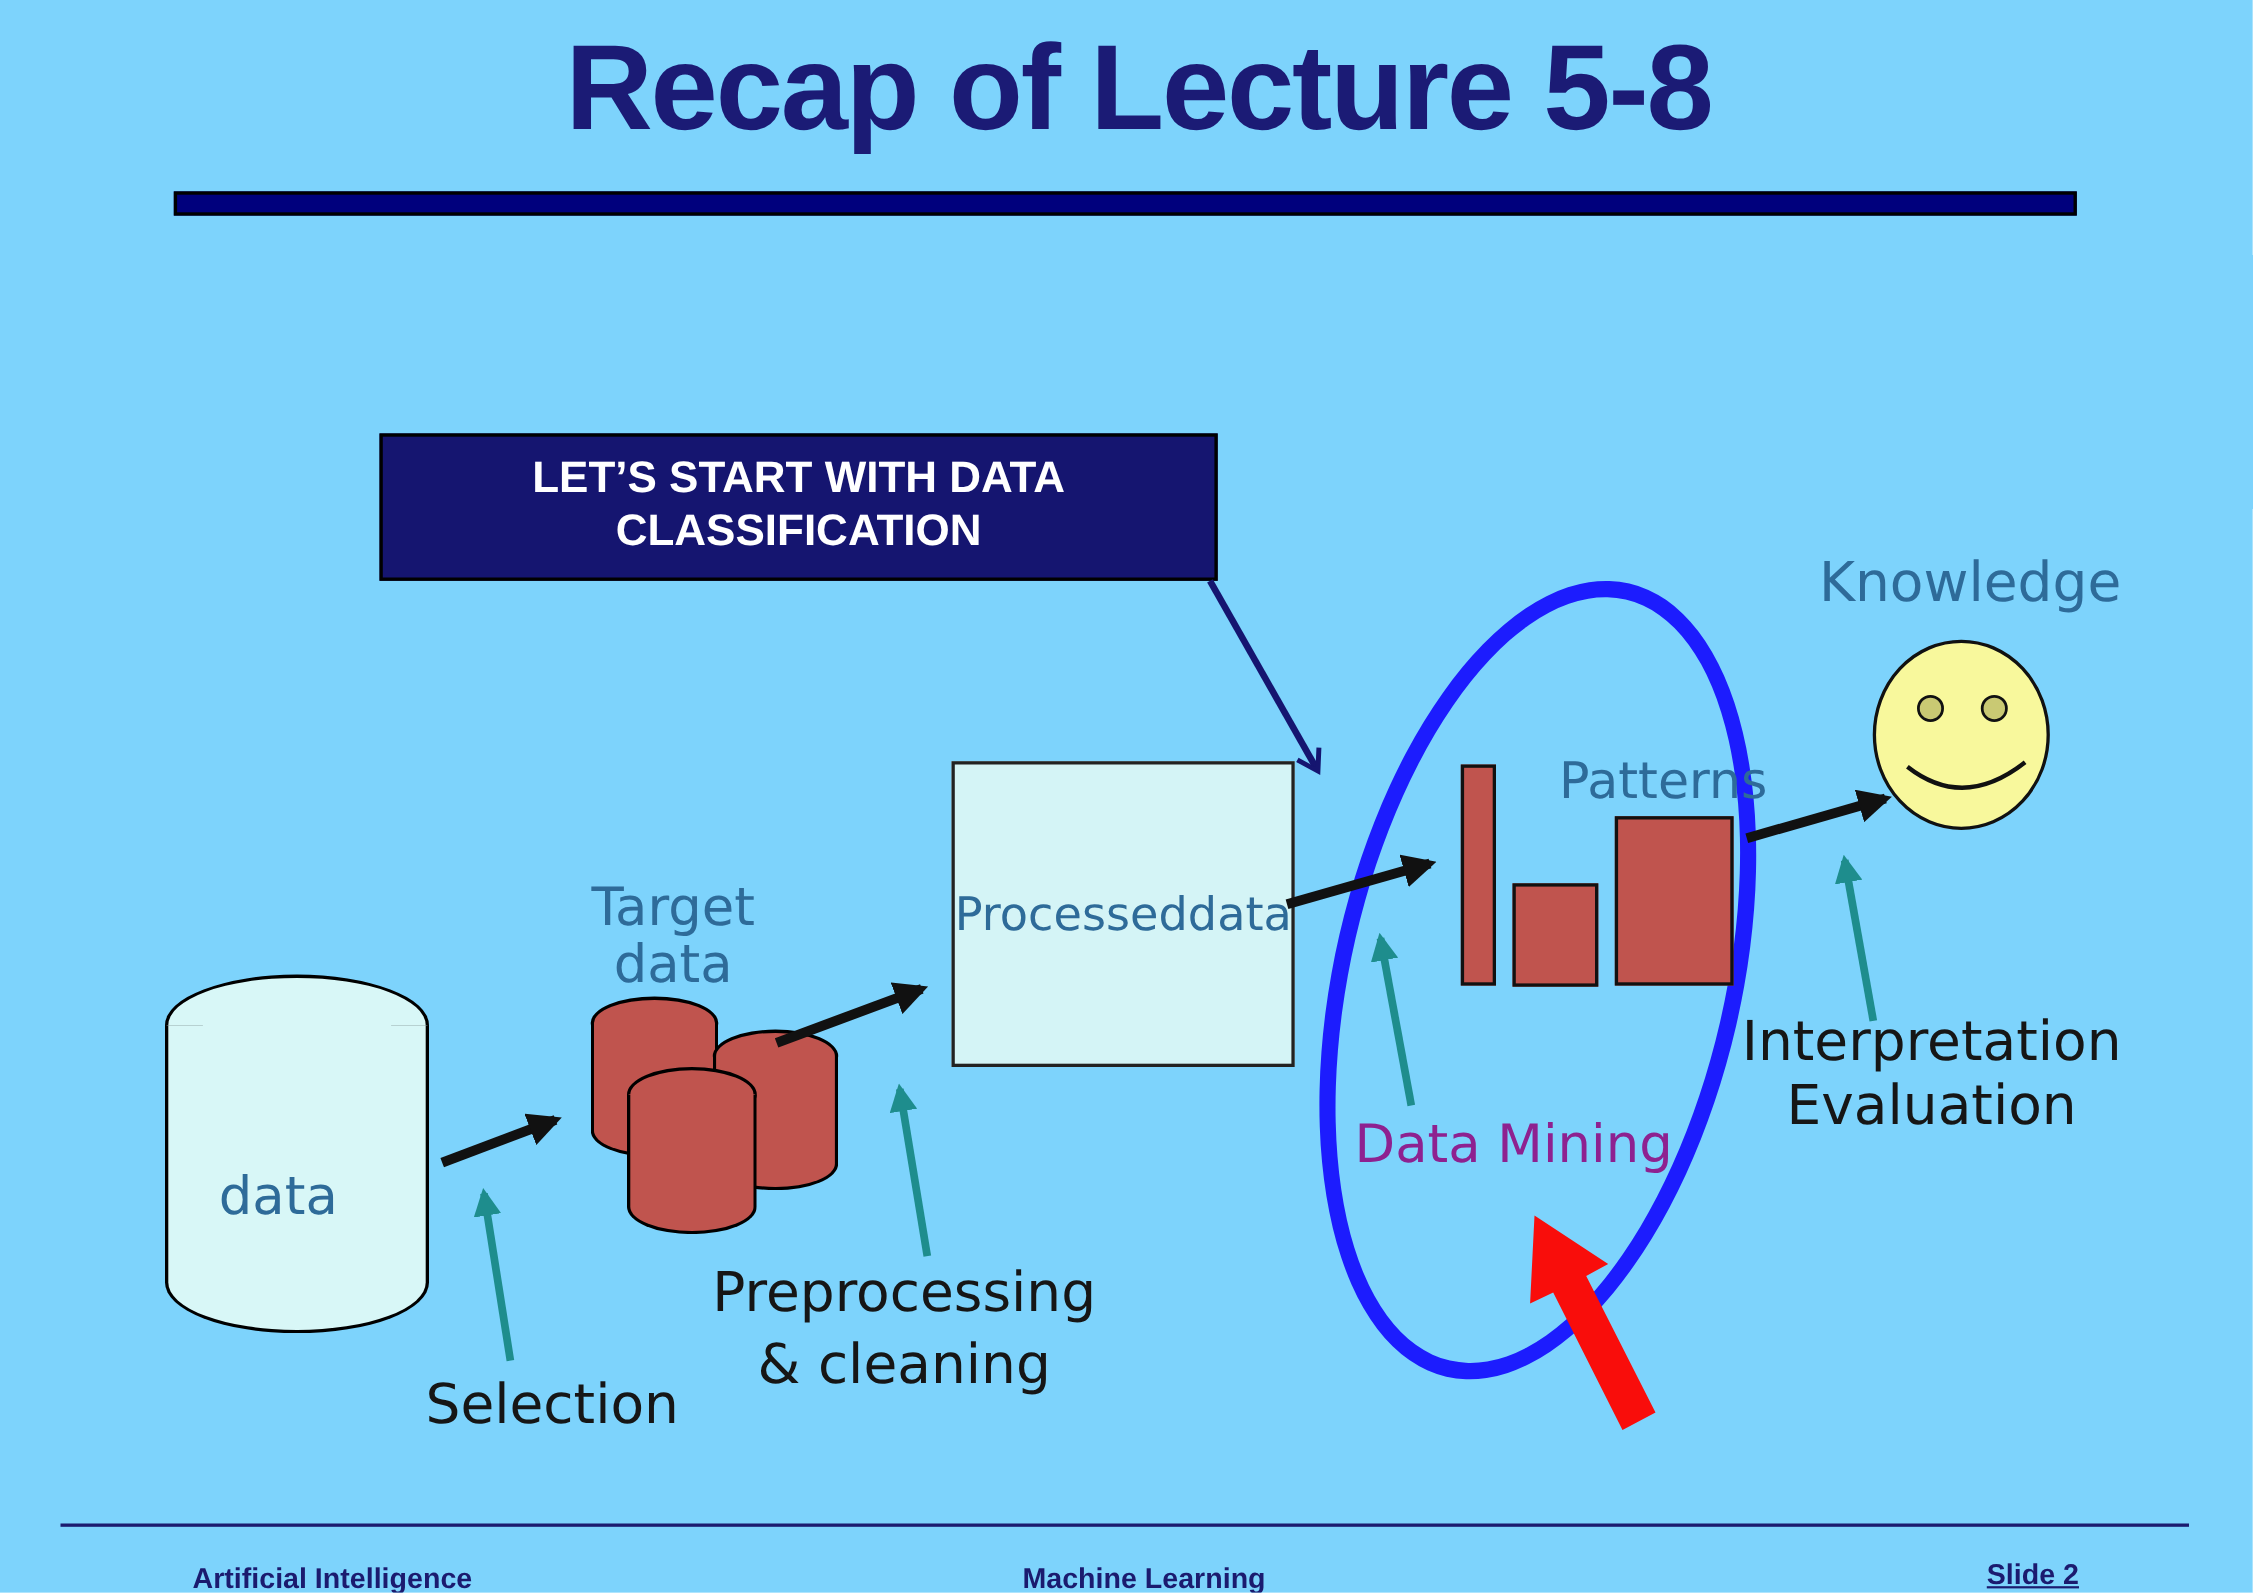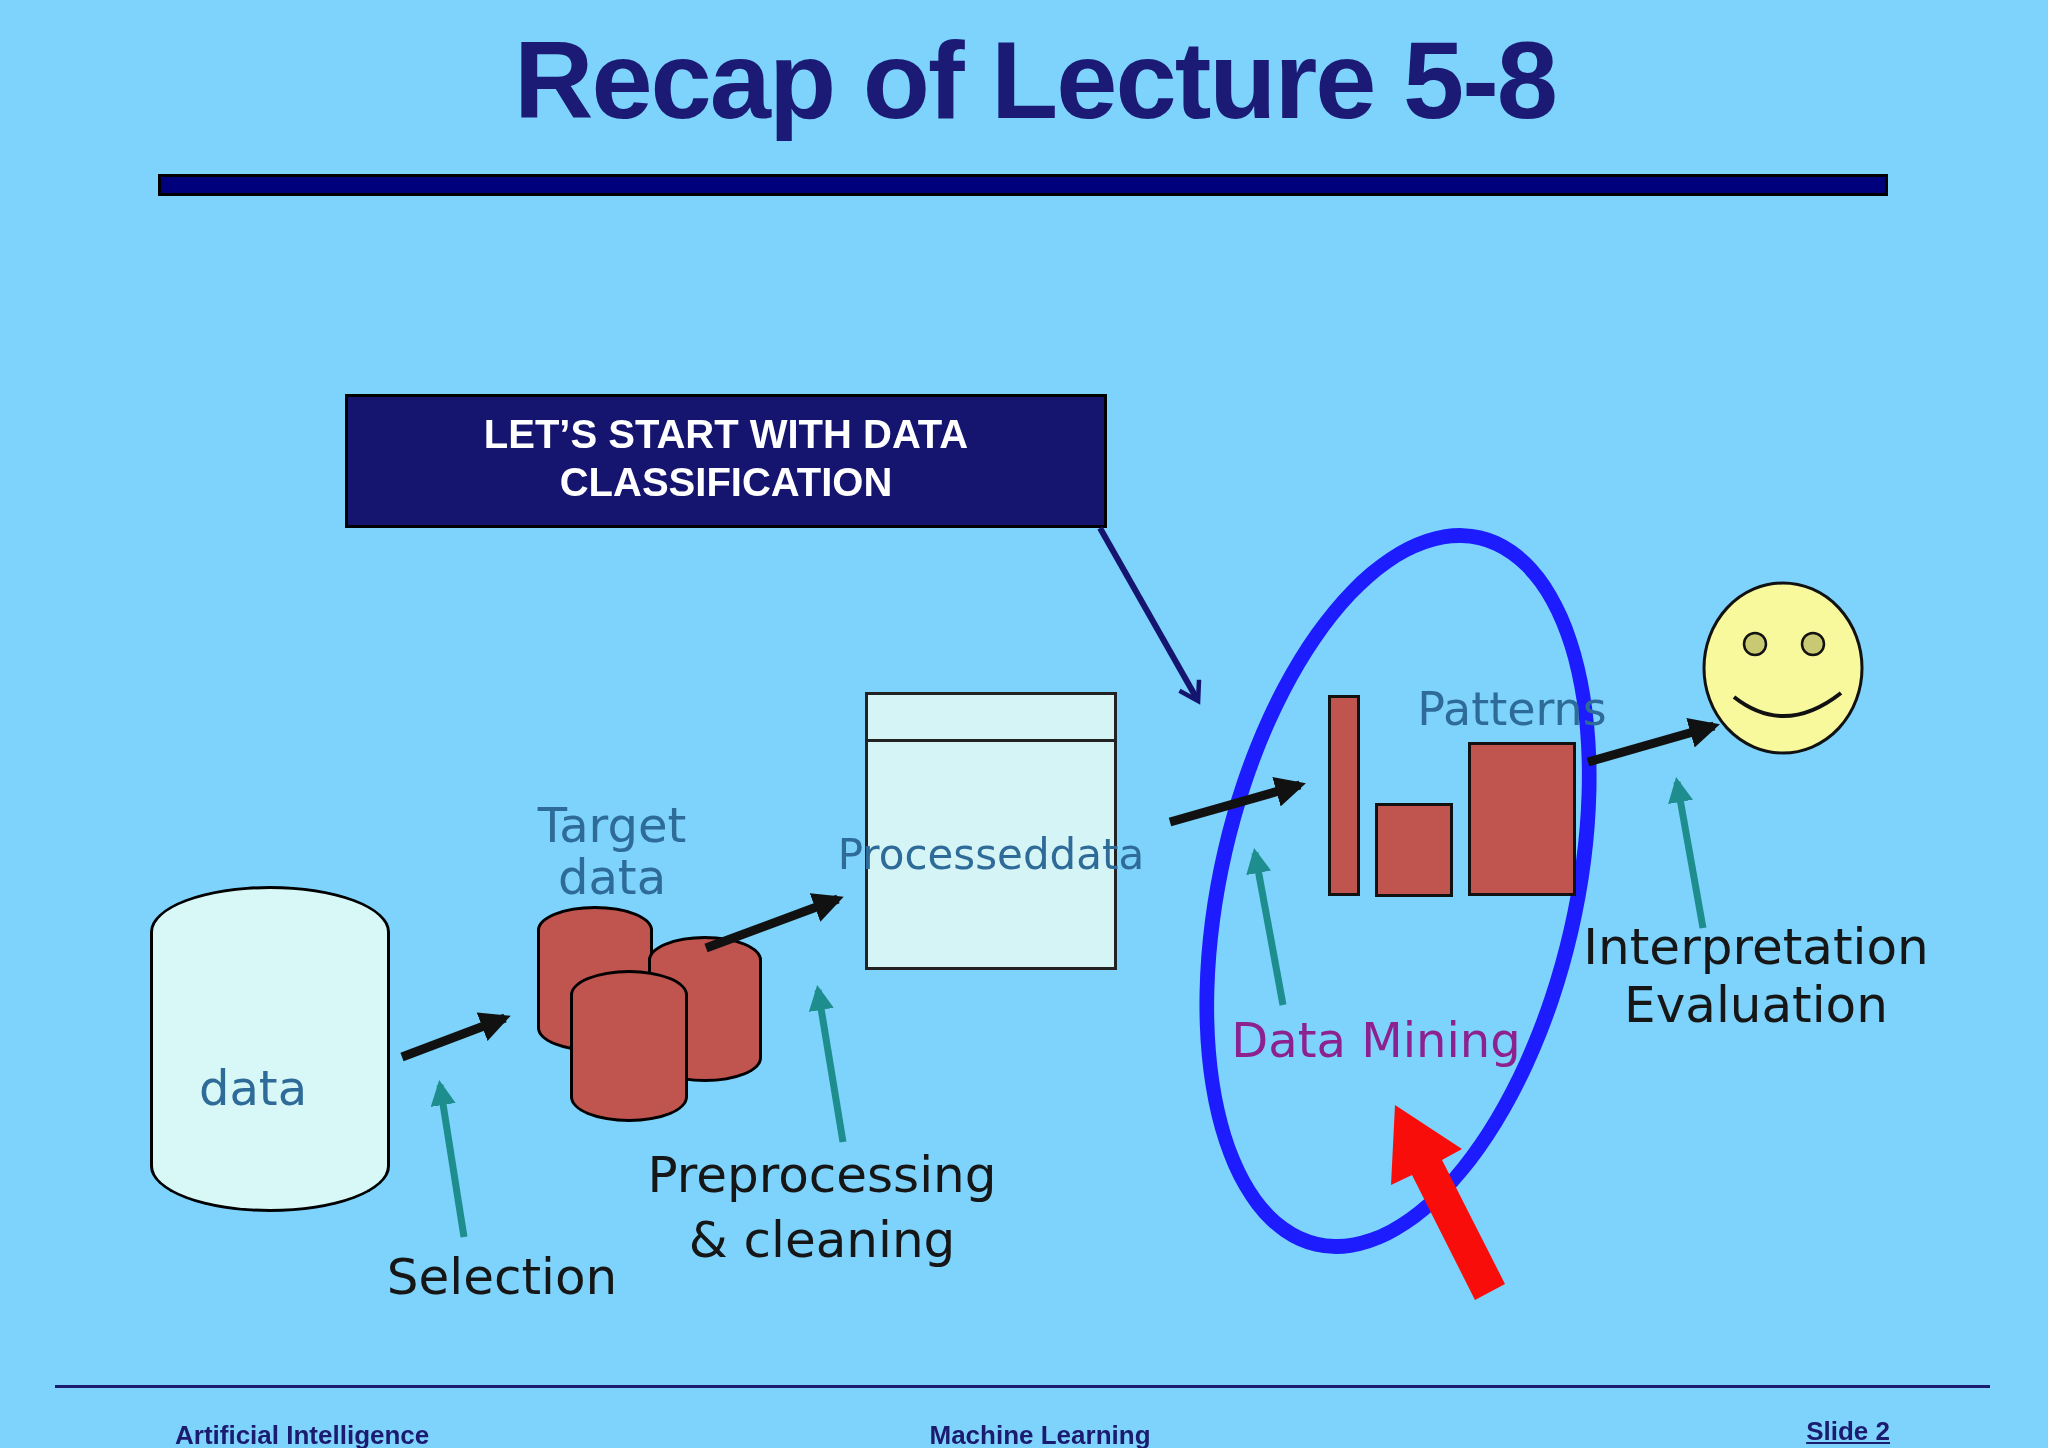--- a/index.html
+++ b/index.html
@@ -25,22 +25,22 @@
          line-height:48px;text-align:center;padding-top:13px;}
 
   
   .cyl{position:absolute;}
   .cyl .top{position:absolute;left:0;right:0;top:0;border-radius:50%;
             background:var(--cyl-cyan);border:3px solid #000;box-sizing:border-box;}
   .cyl .bod{position:absolute;left:0;right:0;bottom:0;background:var(--cyl-cyan);
             border:3px solid #000;border-top:none;box-sizing:border-box;}
   .cyl.red .top,.cyl.red .bod{background:var(--maroon);}
 
-  .proc-box{left:865px;top:692px;width:252px;height:278px;background:var(--box-cyan);
-            border:3px solid #222;box-sizing:border-box;display:flex;flex-direction:column;}
+  .proc-box{left:865px;top:692px;width:312px;height:278px;background:var(--box-cyan);
+            border:3px solid #222;box-sizing:border-box;display:flex;flex-direction:row;}
   .proc-strip{height:44px;border-bottom:3px solid #222;flex:0 0 auto;}
   .proc-body{flex:1;display:flex;align-items:center;justify-content:center;
              color:var(--steel);font-size:42px;line-height:1.18;text-align:center;}
 
   .big-ellipse{left:1213px;top:521px;width:370px;height:740px;border:15px solid var(--ellipse-blue);
             border-radius:50%;box-sizing:border-box;transform:rotate(13deg);}
 
   .bar{position:absolute;background:var(--maroon);border:3px solid #111;box-sizing:border-box;}
   .bar1{left:1328px;top:695px;width:32px;height:201px;}
   .bar2{left:1375px;top:803px;width:78px;height:94px;}
@@ -107,20 +107,21 @@
   <div class="bar bar2"></div>
   <div class="bar bar3"></div>
   <div class="lbl ctr" style="left:1476px;top:682px;font-size:46px;margin-left:36px;">Patterns</div>
 
   <div class="lbl ink ctr" style="left:502px;top:1248px;font-size:50px;">Selection</div>
   <div class="lbl purple ctr" style="left:1376px;top:1012px;font-size:48px;">Data Mining</div>
   <div class="lbl ink ctr" style="left:822px;top:1143px;font-size:50px;line-height:1.3;"><span>Preprocessing</span>
 <span>&amp; cleaning</span></div>
   <div class="lbl ink ctr" style="left:1756px;top:918px;font-size:50px;line-height:1.16;"><span>Interpretation</span>
 <span>Evaluation</span></div>
+  <div class="lbl ctr" style="left:1791px;top:500px;font-size:50px;">Knowledge</div>
 
   <div class="abs footer-rule"></div>
   <div class="foot" style="left:175px;">Artificial Intelligence</div>
   <div class="foot ctr" style="left:1040px;">Machine Learning</div>
   <div class="foot" style="left:1890px;top:1416px;transform:translateX(-100%);text-decoration:underline;">Slide 2</div>
 
   <svg class="overlay" viewBox="0 0 2048 1448">
     <defs>
       <marker id="mk-black" viewBox="0 0 10 10" refX="8" refY="5" markerWidth="3.4" markerHeight="3.4" orient="auto" markerUnits="strokeWidth">
           <path d="M0,0 L10,5 L0,10 z" fill="#111"></path>

